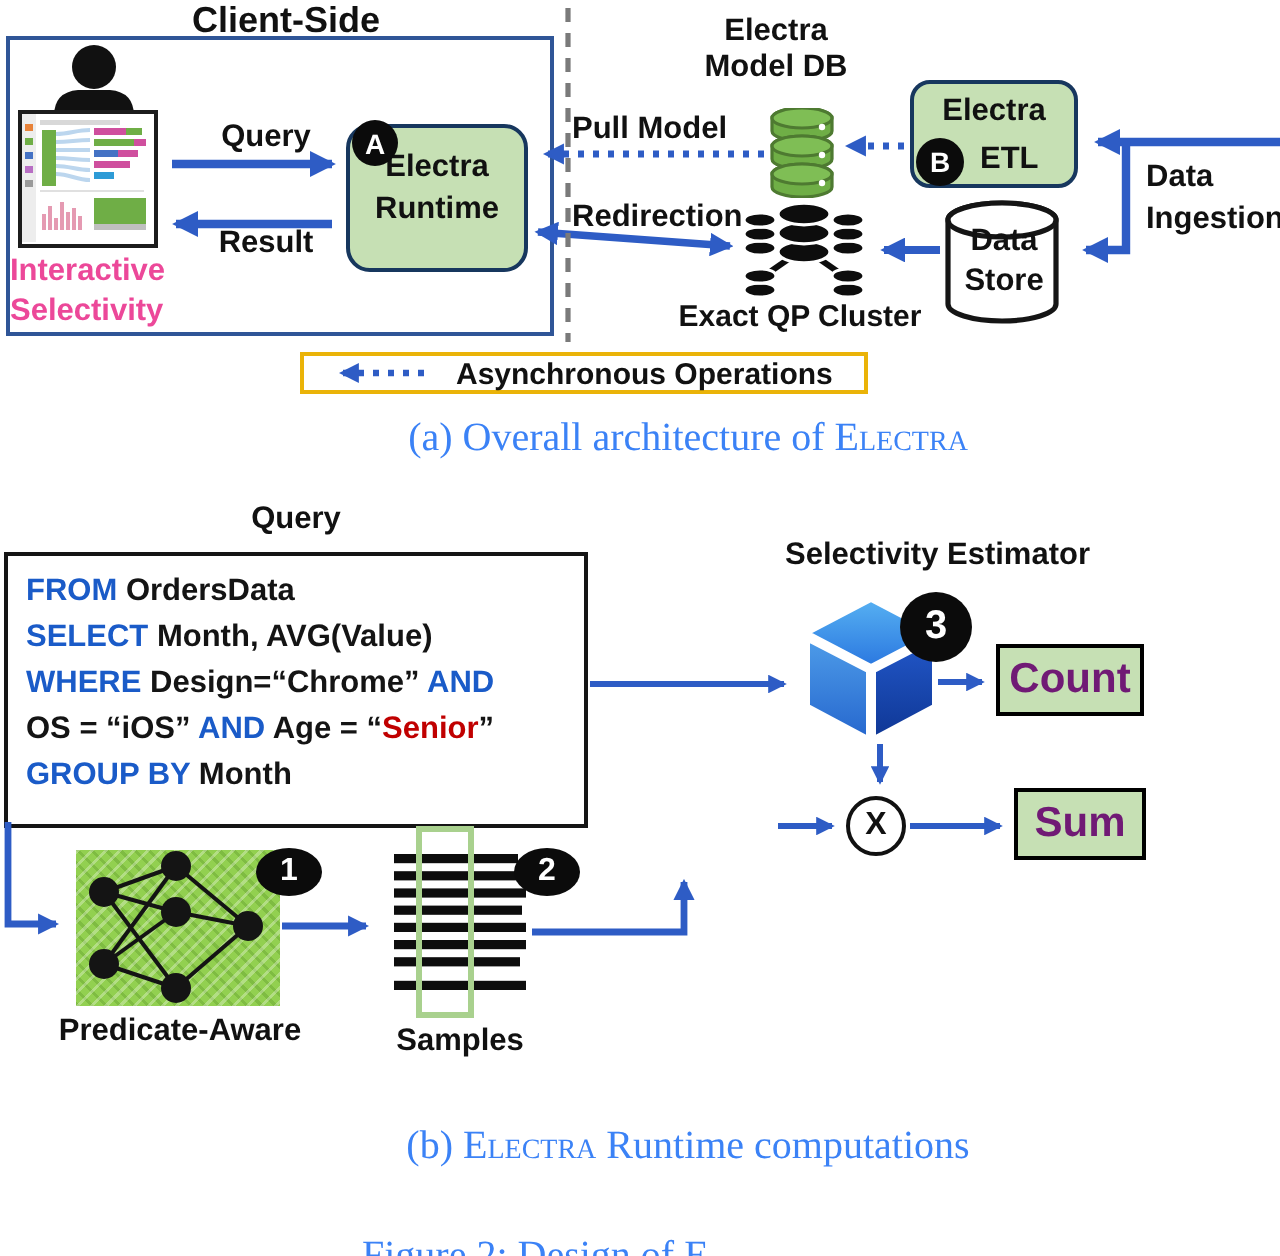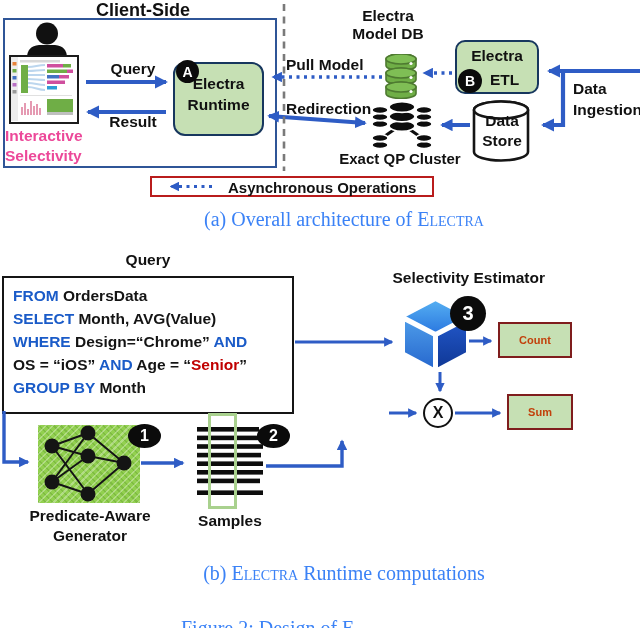--- a/index.html
+++ b/index.html
@@ -4,36 +4,36 @@
 <style>
   html,body{margin:0;padding:0;background:#fff;}
   #canvas{position:relative;width:640px;height:628px;background:#fff;overflow:hidden;
           font-family:"Liberation Sans",sans-serif;}
   .abs{position:absolute;}
   .lbl{font-size:15.5px;font-weight:600;color:#111;line-height:1.2;}
   .lbl2{font-size:15.5px;font-weight:700;color:#ec4899;}
   .ctr{text-align:center;}
   .bold{font-weight:700;}
   .navybox{background:#C6E0B4;border:2.5px solid #17375E;border-radius:12px;box-sizing:border-box;}
-  .greenbox{background:#C6E0B4;border:2px solid #7f1d1d;box-sizing:border-box;
+  .greenbox{background:#C6E0B4;border:2px solid #000000;box-sizing:border-box;
             display:flex;align-items:center;justify-content:center;
-            font-size:11px;font-weight:600;color:#c2410c;}
+            font-size:21px;font-weight:600;color:#701a75;}
   .badge{background:#0b0b0b;color:#fff;font-weight:700;display:flex;align-items:center;
          justify-content:center;border-radius:50%;box-sizing:border-box;}
   .caption{font-family:"Liberation Serif",serif;font-size:20px;font-weight:400;color:#3b82f6;margin-left:24px;}
   .sc{font-variant:small-caps;}
   .sqlbox{background:#fff;border:2.5px solid #151515;box-sizing:border-box;
           padding:6px 0 0 9px;}
   .sqlline{font-size:15.5px;font-weight:600;line-height:23px;color:#141414;white-space:pre;}
   .kw{color:#1A5BC8;}
   .lit{color:#C00000;}
   .genbox{background:#92D050;
     background-image:repeating-linear-gradient(135deg,rgba(255,255,255,.30) 0 1.5px,transparent 1.5px 5px),
                      repeating-linear-gradient(45deg,rgba(90,150,40,.35) 0 1.5px,transparent 1.5px 5px);}
-  .legendbox{border:2px solid #b91c1c;background:#fff;box-sizing:border-box;}
+  .legendbox{border:2px solid #eab308;background:#fff;box-sizing:border-box;}
   svg{display:block;}
   #overlay{position:absolute;left:0;top:0;pointer-events:none;z-index:5;}
   .z6{z-index:6;} .z4{z-index:4;} .z2{z-index:2;} .z3{z-index:3;}
 </style>
 </head>
 <body>
 
 <div id="canvas">
 
   <div class="abs lbl bold ctr z4" style="left:93px;top:0;width:100px;font-size:18px;">Client-Side</div>
@@ -259,21 +259,20 @@
         <rect x="0" y="51.6" width="63" height="4.6"></rect>
         <rect x="0" y="63.4" width="66" height="4.6"></rect>
       </g>
     </svg>
   </div>
   <div class="abs z4" style="left:208px;top:413px;width:29px;height:96px;border:3px solid #A9D18E;box-sizing:border-box;"></div>
   <div class="abs badge z6" style="left:257px;top:424px;width:33px;height:24px;font-size:16px;">2</div>
 
   <div class="abs lbl ctr z4" style="left:10px;top:506px;width:160px;line-height:20px;">
     <div>Predicate-Aware</div>
-    <div>Generator</div>
   </div>
   <div class="abs lbl ctr z4" style="left:190px;top:512px;width:80px;">Samples</div>
 
   <div class="abs caption ctr z4" style="left:0;top:562px;width:640px;">
     <span>(b) </span><span class="sc">Electra</span><span> Runtime computations</span>
   </div>
 
   <div class="abs caption z4" style="left:157px;top:617px;">Figure 2: Design of E</div>
 
   <svg id="overlay" width="640" height="628" viewBox="0 0 640 628">

